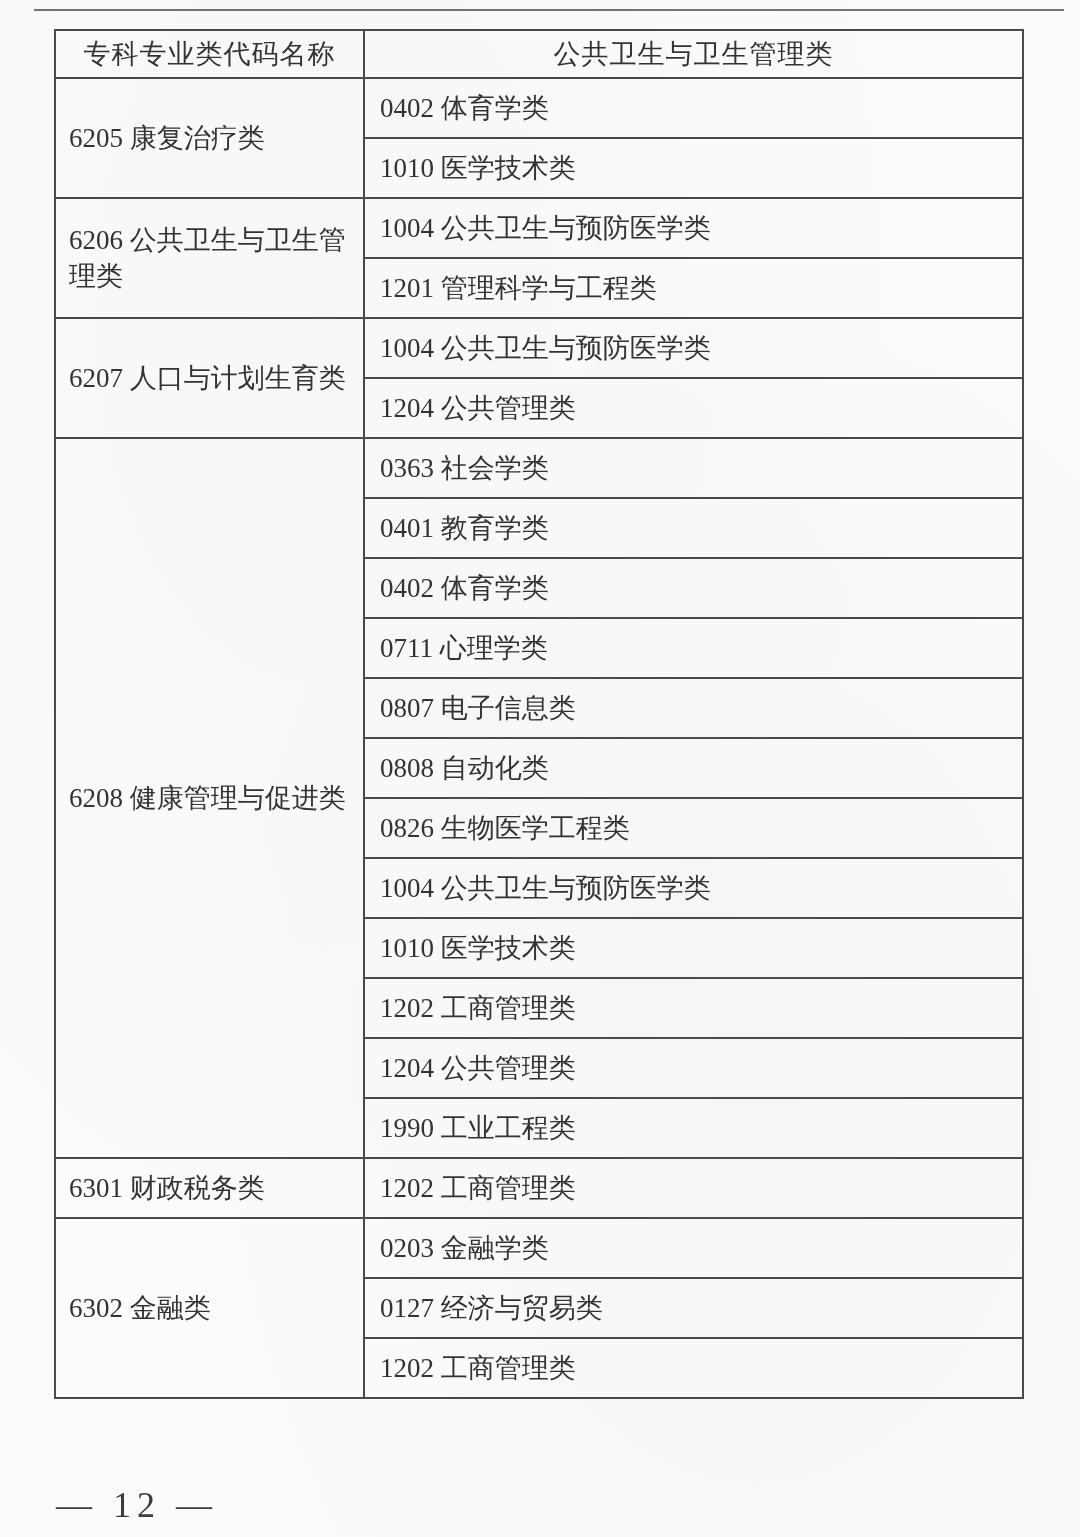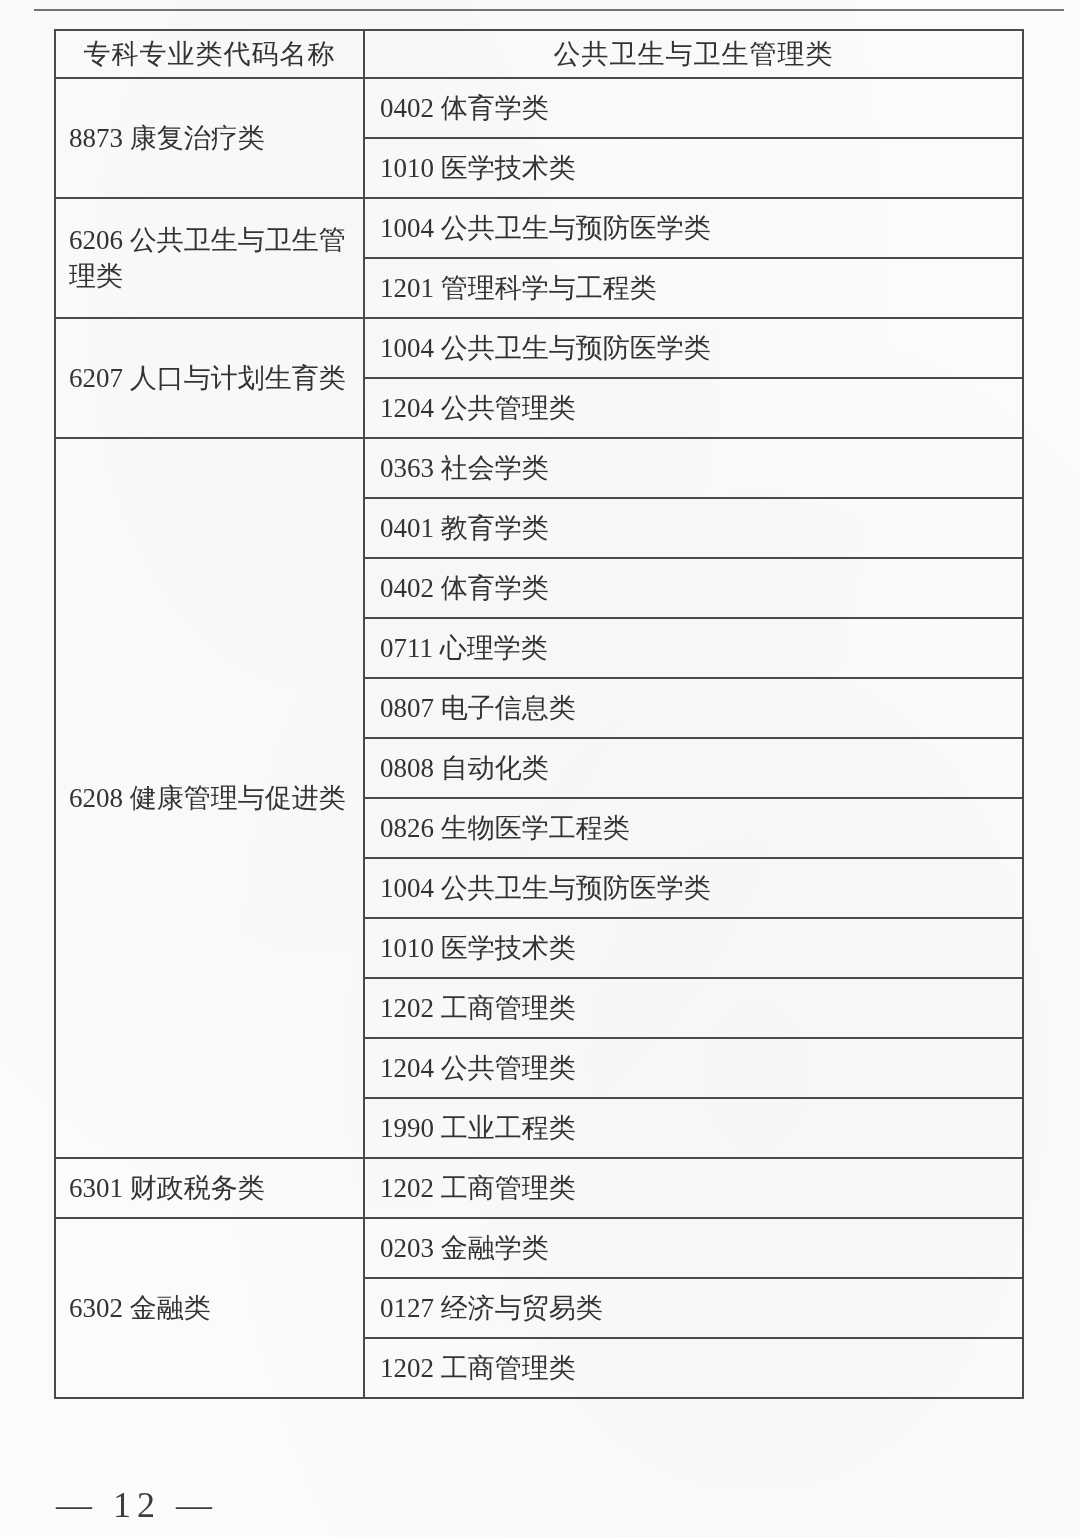--- a/index.html
+++ b/index.html
@@ -87,21 +87,21 @@
       <col style="width:659px">
     </colgroup>
     <thead>
       <tr>
         <th>专科专业类代码名称</th>
         <th>公共卫生与卫生管理类</th>
       </tr>
     </thead>
     <tbody>
         <tr>
-          <td class="college-cell" rowspan="2">8873 康复治疗类</td>
+          <td class="college-cell" rowspan="2">6205 康复治疗类</td>
           <td class="undergrad-cell">0402 体育学类</td>
         </tr>
         <tr>
           <td class="undergrad-cell">1010 医学技术类</td>
         </tr>
         <tr>
           <td class="college-cell" rowspan="2">6206 公共卫生与卫生管理类</td>
           <td class="undergrad-cell">1004 公共卫生与预防医学类</td>
         </tr>
         <tr>

